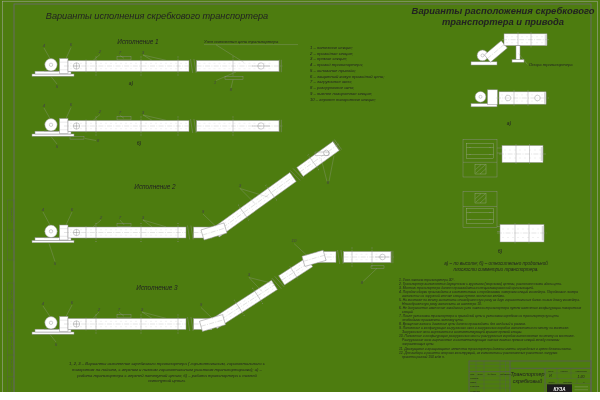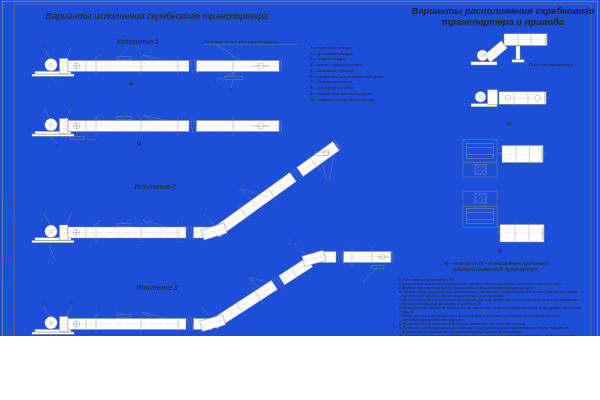--- a/index.html
+++ b/index.html
@@ -1,16 +1,16 @@
 <!DOCTYPE html>
 <html><head>
 <meta charset="utf-8">
 <style>
 html,body{margin:0;padding:0;background:#ffffff}
-.page{position:relative;width:600px;height:336px;background:#1d4ed8;overflow:hidden}
+.page{position:relative;width:600px;height:392px;background:#4d7c0f;overflow:hidden}
 svg{position:absolute;left:0;top:0}
 text{font-family:"Liberation Sans",sans-serif;font-style:italic;fill:#222}
 .bd{fill:#ffffff;stroke:#909090;stroke-width:.5}
 .ln{stroke:#909090;stroke-width:.42;fill:none}
 .th{stroke:#b8b8b8;stroke-width:.3;fill:none}
 .in{stroke:#cfcfcf;stroke-width:.3;fill:none;stroke-dasharray:2 3}
 .cl{stroke:#ababab;stroke-width:.32;fill:none;stroke-dasharray:5 1.3 1 1.3}
 .jt{stroke:#909090;stroke-width:.42;fill:none}
 .ld{stroke:#a3a3a3;stroke-width:.3;fill:none}
 .dt{stroke:#8f8f8f;stroke-width:.9;stroke-linecap:round;fill:none}

